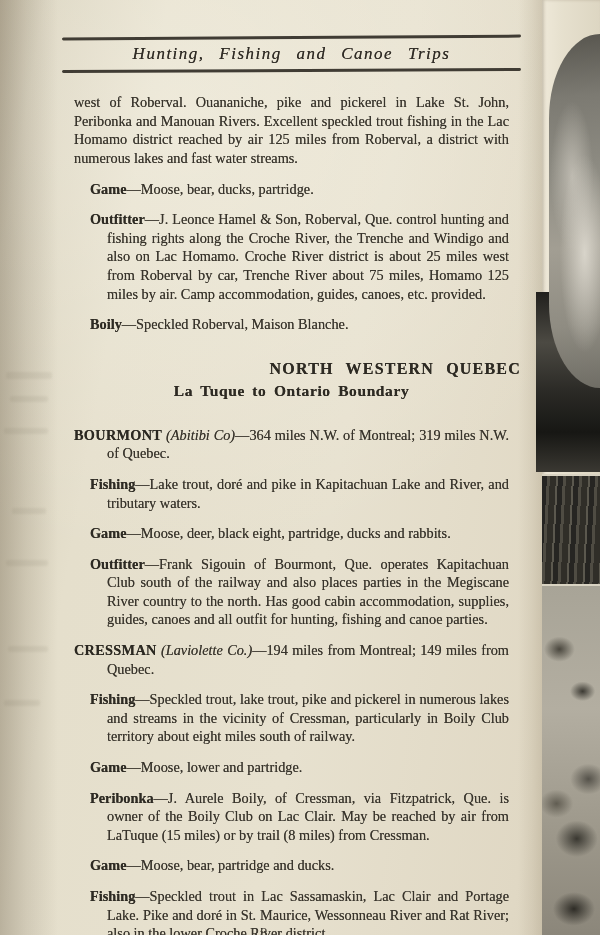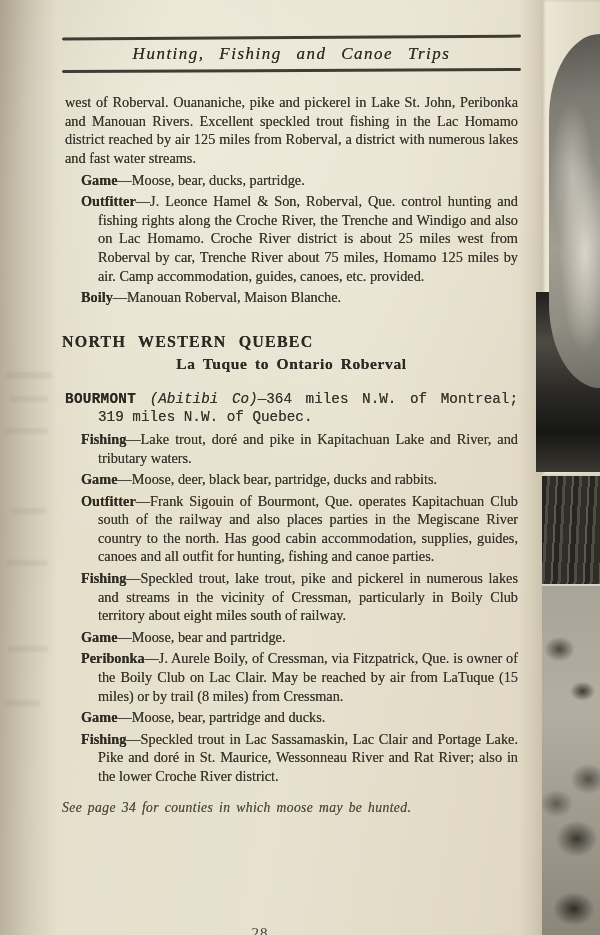--- a/index.html
+++ b/index.html
@@ -38,29 +38,29 @@
   .running-head{
     text-align:center;font-style:italic;font-size:17px;line-height:30px;
     letter-spacing:1.5px;word-spacing:9px;color:#2f2b25;
     text-shadow:0 0 .3px rgba(45,40,32,.8);
   }
   .body-text{
     margin-top:22px;
     font-size:14.3px;line-height:18.6px;text-align:justify;
     text-shadow:0 0 .3px rgba(50,45,36,.75);
   }
-  .body-text p{margin:3px;}
+  .body-text p{margin:12px;}
   .cont-para{margin-left:32px;}
   .sub{padding-left:33px;text-indent:-17px;}
-  .place{padding-left:33px;text-indent:-33px;font-family:Liberation Mono, monospace;}
+  .place{padding-left:33px;text-indent:-33px;}
   .b{font-weight:bold;color:#2d2a23;}
   .i{font-style:italic;}
   .placename{font-weight:bold;color:#2b2821;letter-spacing:.3px;}
   .section-head{
-    margin-top:24px;text-align:left;font-weight:bold;color:#2d2a23;
+    margin-top:24px;text-align:right;font-weight:bold;color:#2d2a23;
     font-size:16px;line-height:21px;letter-spacing:1.2px;word-spacing:7px;
     text-shadow:0 0 .3px rgba(45,40,32,.8);
   }
   .section-sub{
     margin-top:2px;text-align:center;font-weight:bold;color:#2d2a23;
     font-size:15.5px;line-height:20px;letter-spacing:.6px;word-spacing:3px;
     text-shadow:0 0 .3px rgba(45,40,32,.8);
   }
   .section-gap{height:13px;}
   .footnote{
@@ -130,33 +130,34 @@
 
     <div class="rule top"></div>
     <div class="running-head">Hunting, Fishing and Canoe Trips</div>
     <div class="rule bottom"></div>
 
     <div class="body-text">
 
       <p class="cont-para">west of Roberval.  Ouananiche, pike and pickerel in Lake St. John, Peribonka and Manouan Rivers.  Excellent speckled trout fishing in the Lac Homamo district reached by air 125 miles from Roberval, a district with numerous lakes and fast water streams.</p>
       <p class="sub"><span class="b">Game</span><span>—Moose, bear, ducks, partridge.</span></p>
       <p class="sub"><span class="b">Outfitter</span><span>—J. Leonce Hamel &amp; Son, Roberval, Que. control hunting and fishing rights along the Croche River, the Trenche and Windigo and also on Lac Homamo.  Croche River district is about 25 miles west from Roberval by car, Trenche River about 75 miles, Homamo 125 miles by air.  Camp accommodation, guides, canoes, etc. provided.</span></p>
-      <p class="sub"><span class="b">Boily</span><span>—Manouan Roberval, Maison Blanche.</span></p>
+      <p class="sub"><span class="b">Boily</span><span>—Speckled Roberval, Maison Blanche.</span></p>
 
       <div class="section-head">NORTH WESTERN QUEBEC</div>
-      <div class="section-sub">La Tuque to Ontario Roberval</div>
+      <div class="section-sub">La Tuque to Ontario Boundary</div>
       <div class="section-gap"></div>
 
       <p class="place"><span class="placename">BOURMONT</span><span class="i"> (Abitibi Co)</span><span>—364 miles N.W. of Montreal; 319 miles N.W. of Quebec.</span></p>
       <p class="sub"><span class="b">Fishing</span><span>—Lake trout, doré and pike in Kapitachuan Lake and River, and tributary waters.</span></p>
-      <p class="sub"><span class="b">Game</span><span>—Moose, deer, black bear, partridge, ducks and rabbits.</span></p>
+      <p class="sub"><span class="b">Game</span><span>—Moose, deer, black eight, partridge, ducks and rabbits.</span></p>
       <p class="sub"><span class="b">Outfitter</span><span>—Frank Sigouin of Bourmont, Que. operates Kapitachuan Club south of the railway and also places parties in the Megiscane River country to the north.  Has good cabin accommodation, supplies, guides, canoes and all outfit for hunting, fishing and canoe parties.</span></p>
 
+      <p class="place"><span class="placename">CRESSMAN</span><span class="i"> (Laviolette Co.)</span><span>—194 miles from Montreal; 149 miles from Quebec.</span></p>
       <p class="sub"><span class="b">Fishing</span><span>—Speckled trout, lake trout, pike and pickerel in numerous lakes and streams in the vicinity of Cressman, particularly in Boily Club territory about eight miles south of railway.</span></p>
-      <p class="sub"><span class="b">Game</span><span>—Moose, bear and partridge.</span></p>
+      <p class="sub"><span class="b">Game</span><span>—Moose, lower and partridge.</span></p>
       <p class="sub"><span class="b">Peribonka</span><span>—J. Aurele Boily, of Cressman, via Fitzpatrick, Que. is owner of the Boily Club on Lac Clair.  May be reached by air from LaTuque (15 miles) or by trail (8 miles) from Cressman.</span></p>
 
       <p class="sub"><span class="b">Game</span><span>—Moose, bear, partridge and ducks.</span></p>
       <p class="sub"><span class="b">Fishing</span><span>—Speckled trout in Lac Sassamaskin, Lac Clair and Portage Lake.  Pike and doré in St. Maurice, Wessonneau River and Rat River; also in the lower Croche River district.</span></p>
 
       <div class="footnote">See page 34 for counties in which moose may be hunted.</div>
     </div>
   </div>
 
   <div class="page-number">28</div>

